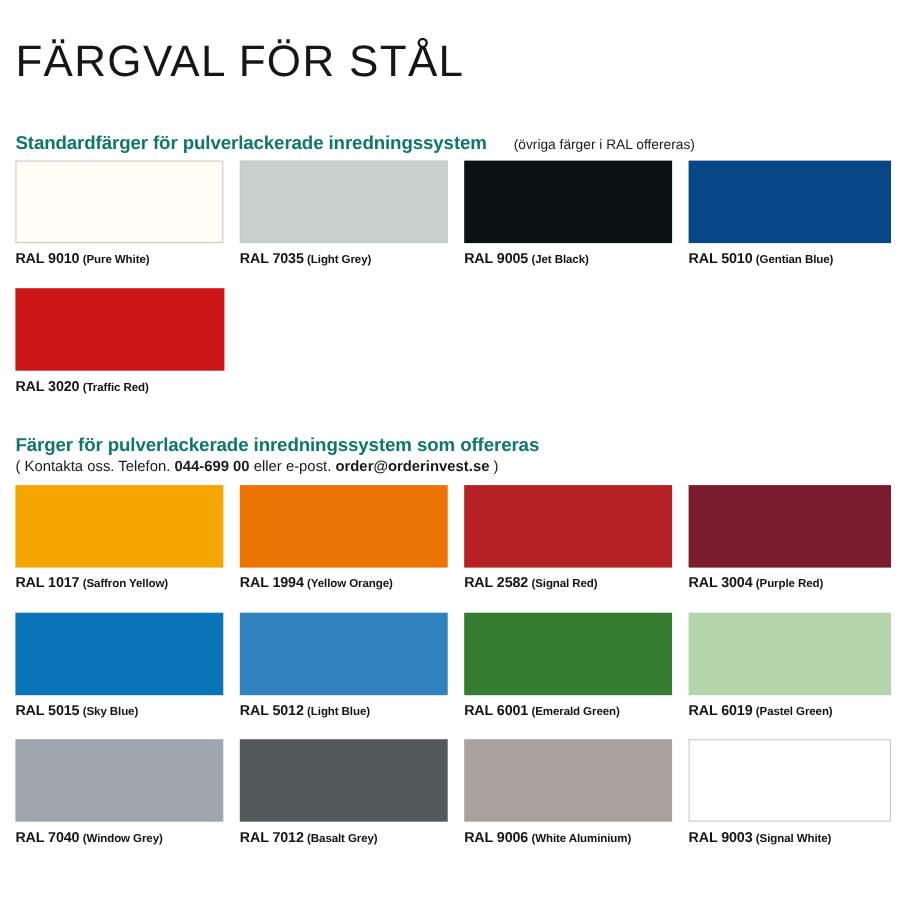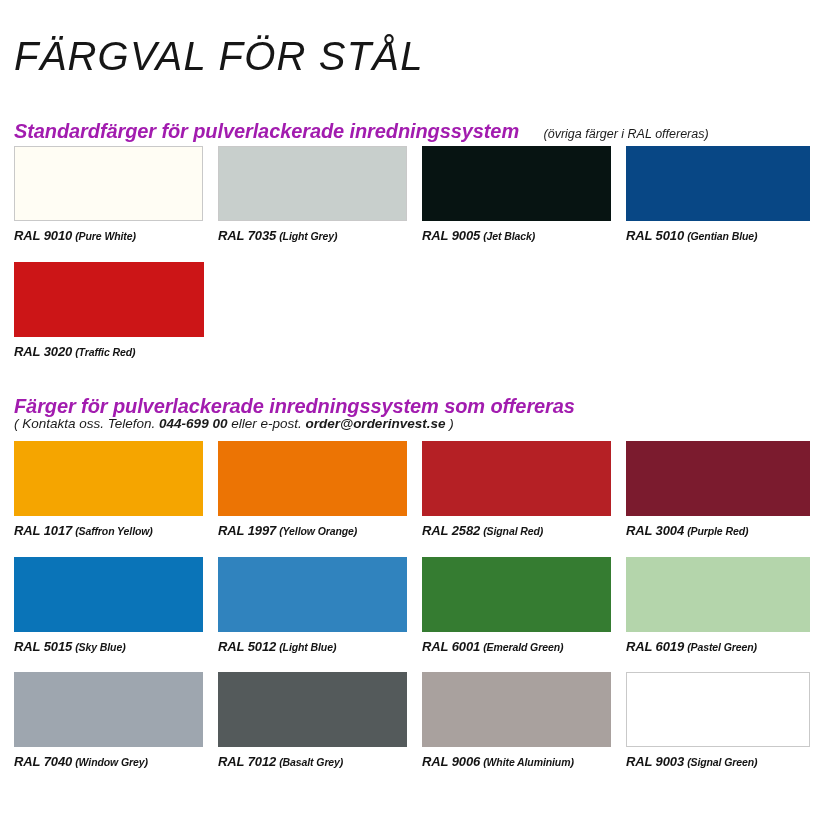--- a/index.html
+++ b/index.html
@@ -15,21 +15,20 @@
     color: #1a1a1a;
     overflow: hidden;
     position: relative;
   }
   .page {
     position: relative;
     width: 840px;
     height: 840px;
     box-sizing: border-box;
     padding: 0 14px;
-    font-style: italic;
   }
 
   
   .main-title {
     position: absolute;
     left: 14px;
     top: 36px;
     font-size: 40px;
     font-weight: 300;
     letter-spacing: 1.2px;
@@ -39,24 +38,24 @@
     font-stretch: normal;
   }
 
   
   .section-head {
     position: absolute;
     left: 14px;
     white-space: nowrap;
   }
   .section-head .sh-main {
-    font-size: 20px;
+    font-size: 17px;
     font-weight: bold;
     letter-spacing: -0.1px;
-    color: #a21caf;
+    color: #0f766e;
   }
   .section-head .sh-note {
     font-size: 12.5px;
     font-weight: normal;
     color: #1b1b1b;
     margin-left: 20px;
   }
   .section-sub {
     position: absolute;
     left: 14px;
@@ -170,21 +169,21 @@
   </div>
 
   <div class="grid" id="grid-offered">
       <div class="swatch-row">
         <div class="swatch-cell">
           <div class="swatch-chip" style="background: rgb(245, 165, 0);"></div>
           <div class="swatch-label"><span class="code">RAL 1017</span><span class="name">(Saffron Yellow)</span></div>
         </div>
         <div class="swatch-cell">
           <div class="swatch-chip" style="background: rgb(236, 116, 4);"></div>
-          <div class="swatch-label"><span class="code">RAL 1997</span><span class="name">(Yellow Orange)</span></div>
+          <div class="swatch-label"><span class="code">RAL 1994</span><span class="name">(Yellow Orange)</span></div>
         </div>
         <div class="swatch-cell">
           <div class="swatch-chip" style="background: rgb(181, 32, 37);"></div>
           <div class="swatch-label"><span class="code">RAL 2582</span><span class="name">(Signal Red)</span></div>
         </div>
         <div class="swatch-cell">
           <div class="swatch-chip" style="background: rgb(123, 27, 46);"></div>
           <div class="swatch-label"><span class="code">RAL 3004</span><span class="name">(Purple Red)</span></div>
         </div>
       </div>
@@ -214,18 +213,18 @@
         <div class="swatch-cell">
           <div class="swatch-chip" style="background: rgb(84, 90, 91);"></div>
           <div class="swatch-label"><span class="code">RAL 7012</span><span class="name">(Basalt Grey)</span></div>
         </div>
         <div class="swatch-cell">
           <div class="swatch-chip" style="background: rgb(169, 161, 158);"></div>
           <div class="swatch-label"><span class="code">RAL 9006</span><span class="name">(White Aluminium)</span></div>
         </div>
         <div class="swatch-cell">
           <div class="swatch-chip bordered" style="background: rgb(255, 255, 255);"></div>
-          <div class="swatch-label"><span class="code">RAL 9003</span><span class="name">(Signal Green)</span></div>
+          <div class="swatch-label"><span class="code">RAL 9003</span><span class="name">(Signal White)</span></div>
         </div>
       </div>
     </div>
 
 </div>
 
 </body></html>

